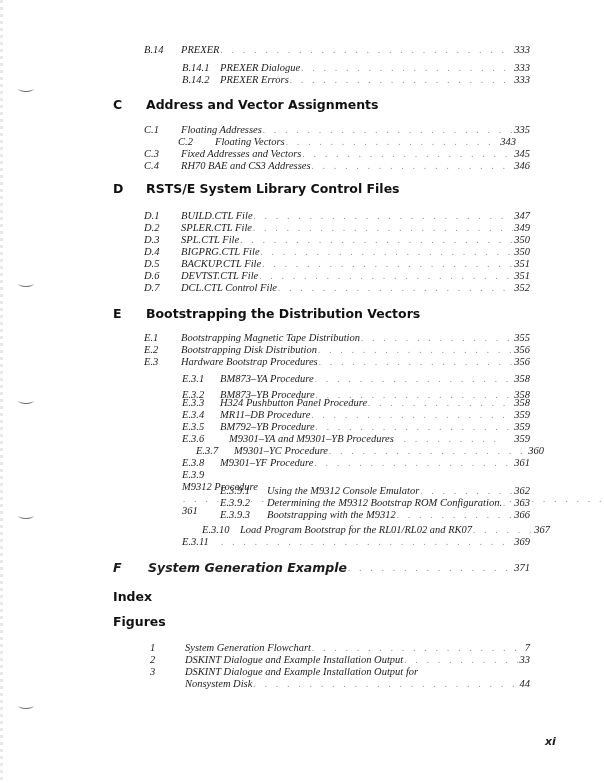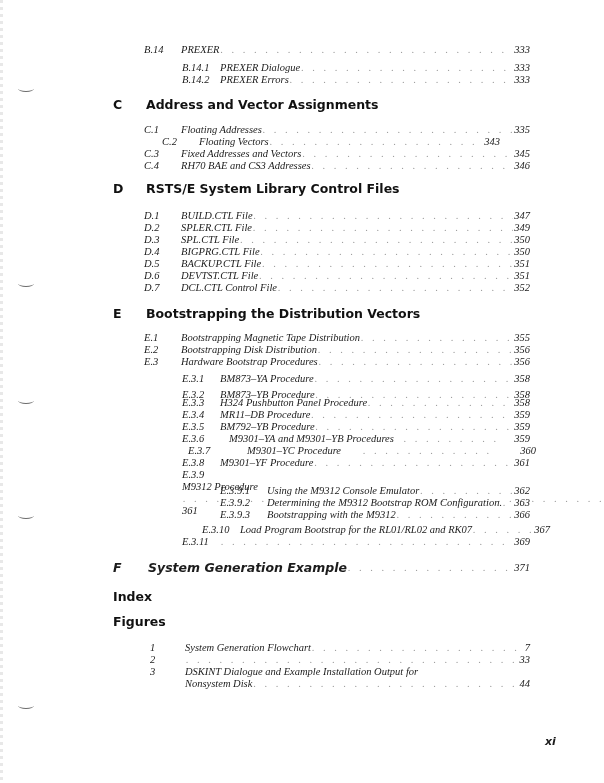--- a/index.html
+++ b/index.html
@@ -55,21 +55,21 @@
     <div class="head" style="top: 97px; left: 113px;">
       <span class="letter">C</span>
       <span class="htext" style="left:33px">Address and Vector Assignments</span>
     </div>
     <div class="row" style="top: 124px; left: 144px; width: 386px;">
       <span class="num" style="width:37px">C.1</span>
       <span class="title">Floating Addresses</span>
       <span class="leader"></span>
       <span class="page">335</span>
     </div>
-    <div class="row" style="top: 136px; left: 144px; width: 338px; padding-left: 18px;">
+    <div class="row" style="top: 136px; left: 160px; width: 338px; padding-left: 18px;">
       <span class="num" style="width:37px">C.2</span>
       <span class="title">Floating Vectors</span>
       <span class="leader"></span>
       <span class="page">343</span>
     </div>
     <div class="row" style="top: 148px; left: 144px; width: 386px;">
       <span class="num" style="width:37px">C.3</span>
       <span class="title">Fixed Addresses and Vectors</span>
       <span class="leader"></span>
       <span class="page">345</span>
@@ -177,21 +177,21 @@
       <span class="title">BM792–YB Procedure</span>
       <span class="leader"></span>
       <span class="page">359</span>
     </div>
     <div class="row" style="top: 433px; left: 182px; width: 348px; gap: 9px;">
       <span class="num" style="width:38px">E.3.6</span>
       <span class="title">M9301–YA and M9301–YB Procedures</span>
       <span class="leader"></span>
       <span class="page">359</span>
     </div>
-    <div class="row" style="top: 445px; left: 188px; width: 348px; gap: 21px;">
+    <div class="row" style="top: 445px; left: 196px; width: 348px;">
       <span class="num" style="width:38px">E.3.7</span>
       <span class="title">M9301–YC Procedure</span>
       <span class="leader"></span>
       <span class="page">360</span>
     </div>
     <div class="row" style="top: 457px; left: 182px; width: 348px;">
       <span class="num" style="width:38px">E.3.8</span>
       <span class="title">M9301–YF Procedure</span>
       <span class="leader"></span>
       <span class="page">361</span>
@@ -240,20 +240,21 @@
     <div class="head" style="top: 589px; left: 113px;">Index</div>
     <div class="head" style="top: 614px; left: 113px;">Figures</div>
     <div class="row" style="top: 642px; left: 150px; width: 380px;">
       <span class="num" style="width:35px">1</span>
       <span class="title">System Generation Flowchart</span>
       <span class="leader"></span>
       <span class="page">7</span>
     </div>
     <div class="row" style="top: 654px; left: 150px; width: 380px;">
       <span class="num" style="width:35px">2</span>
+      <span class="title">DSKINT Dialogue and Example Installation Output</span>
       <span class="leader"></span>
       <span class="page">33</span>
     </div>
     <div class="row" style="top: 666px; left: 150px;">
       <span class="num" style="width:35px">3</span>
       <span class="title">DSKINT Dialogue and Example Installation Output for</span>
     </div>
     <div class="row" style="top: 678px; left: 185px; width: 345px;">
       <span class="title">Nonsystem Disk</span>
       <span class="leader"></span>

